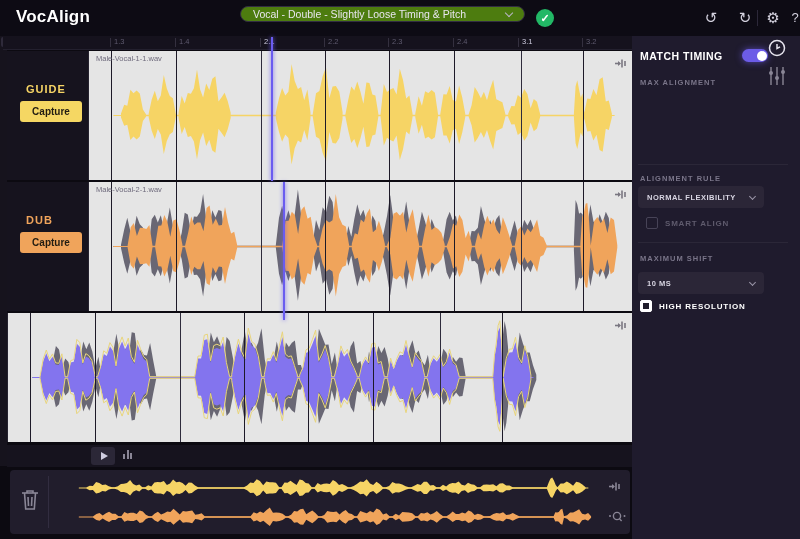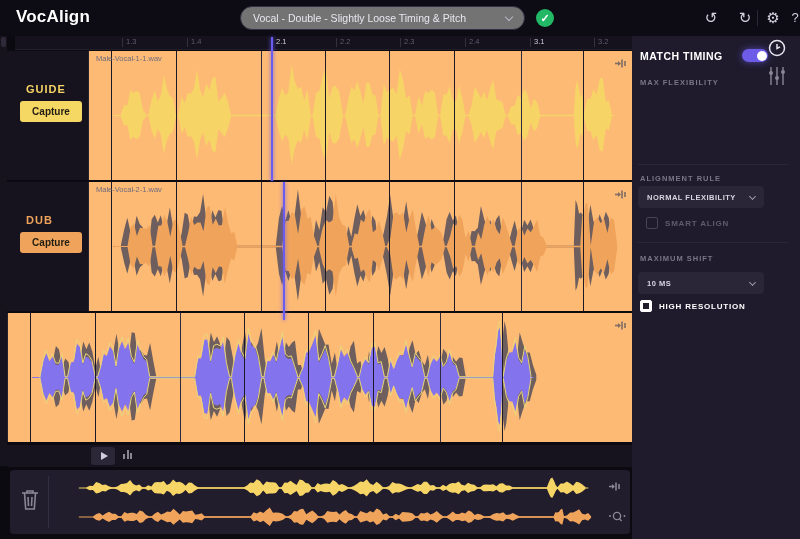--- a/index.html
+++ b/index.html
@@ -4,48 +4,48 @@
 <style>
   * { margin:0; padding:0; box-sizing:border-box; }
   html,body { width:800px; height:539px; overflow:hidden; background:#0e0c15;
     font-family:"Liberation Sans", sans-serif; -webkit-font-smoothing:antialiased; }
   #app { position:relative; width:800px; height:539px; background:#0e0c15; }
 
   
   .topbar { position:absolute; left:0; top:0; width:800px; height:36px; background:#0d0b14;
     display:flex; align-items:center; }
   .logo { position:absolute; left:16px; top:7px; color:#ffffff; font-size:17px; font-weight:bold; letter-spacing:.2px; }
-  .preset { position:absolute; left:240px; top:6px; width:285px; height:24px; background:#737373;
+  .preset { position:absolute; left:240px; top:6px; width:285px; height:16px; background:#4d7c0f;
     border:1px solid #322d42; border-radius:12px; display:flex; align-items:center; padding:0 12px;
     color:#e8e6ef; font-size:10.5px; }
   .preset .chev { margin-left:auto; border:solid #b9b5c6; border-width:0 1.5px 1.5px 0; padding:2.5px;
     transform:rotate(45deg); margin-top:-3px; }
   .checkcircle { position:absolute; left:536px; top:9px; width:18px; height:18px; border-radius:50%;
     background:#22b866; color:#fff; font-size:11px; font-weight:bold; text-align:center; line-height:18px; }
   .tb-ico { position:absolute; top:8px; width:22px; height:20px; color:#d3d1de; font-size:15px;
     text-align:center; line-height:20px; cursor:pointer; }
   .tb-sep { position:absolute; left:757px; top:10px; width:1px; height:16px; background:#2c2839; }
 
   
   .left { position:absolute; left:0; top:36px; width:632px; height:503px; background:#0c0a11; }
   .scrollstrip { position:absolute; left:0; top:0; width:7px; height:430px; background:#16131d; }
   .scrollthumb { position:absolute; left:1px; top:1px; width:5px; height:10px; background:#2e2a3a; border-radius:2px; }
 
-  .ruler { position:absolute; left:15px; top:0; width:687px; height:14px; background:#15121d; border-bottom:1px solid #23202e; }
+  .ruler { position:absolute; left:3px; top:0; width:687px; height:14px; background:#15121d; border-bottom:1px solid #23202e; }
   .tick { position:absolute; top:1px; font-size:7.5px; color:#5e5a6e; }
   .tick.bright { color:#cfcde0; }
   .tick:before { content:""; position:absolute; left:-4px; top:1px; width:1px; height:9px; background:#34303f; }
 
   .lanes { position:absolute; left:7px; top:15px; width:625px; height:393px; }
   .lane { position:absolute; left:0; width:625px; height:129px; display:flex; }
   .lane-label { width:81px; height:100%; background:#16131e; position:relative; }
   .trackname { position:absolute; left:19px; top:32px; font-size:11px; font-weight:bold; letter-spacing:1px; }
   .capture { position:absolute; left:13px; top:50px; width:62px; height:21px; border-radius:3px;
     font-size:10px; font-weight:bold; color:#221d12; text-align:center; line-height:21px; cursor:pointer; }
-  .wave-region { position:relative; flex:1; background:#fdba74; border-left:1px solid #25222f; overflow:hidden; }
+  .wave-region { position:relative; flex:1; background:#e5e5e5; border-left:1px solid #25222f; overflow:hidden; }
   .gridline { position:absolute; top:0; bottom:0; width:1px; background:#1d1a28; }
   .gridline.major { background:#2e2b3c; }
   .wave-svg { position:absolute; left:0; top:0; }
   .filelabel { position:absolute; left:7px; top:3px; font-size:7.5px; color:#6e6a7c; z-index:3; }
   .corner-ico { position:absolute; right:5px; top:4px; z-index:3; opacity:.75; cursor:pointer; }
   .playhead { position:absolute; width:2px; background:#6a5cf0; box-shadow:0 0 4px #6a5cf0; z-index:5; }
 
   .toolbar { position:absolute; left:7px; top:409px; width:625px; height:22px; background:#16131e; }
   .playbtn { position:absolute; left:84px; top:2px; width:24px; height:18px; background:#2b2737; border-radius:3px;
     cursor:pointer; display:flex; align-items:center; justify-content:center; }
@@ -299,21 +299,21 @@
             <line x1="3" y1="1" x2="3" y2="19"></line>
             <line x1="9" y1="1" x2="9" y2="19"></line>
             <line x1="15" y1="1" x2="15" y2="19"></line>
           </g>
           <circle cx="3" cy="7" r="2" fill="#8a8696"></circle>
           <circle cx="9" cy="12" r="2" fill="#8a8696"></circle>
           <circle cx="15" cy="6" r="2" fill="#8a8696"></circle>
         </svg>
     </div>
 
-    <div class="sect-label" style="top:42px;">MAX FLEXIBILITY</div>
+    <div class="sect-label" style="top:42px;">MAX ALIGNMENT</div>
 
     <div class="divider" style="top:128px;"></div>
     <div class="sect-label" style="top:138px;">ALIGNMENT RULE</div>
     <div class="dropdown" style="top:150px;">
       <span>NORMAL FLEXIBILITY</span>
       <span class="chev"></span>
     </div>
     <div class="checkrow" style="left:14px; top:181px;">
       <div class="cbox off"></div>
       <span class="lbl-dim">SMART ALIGN</span>

